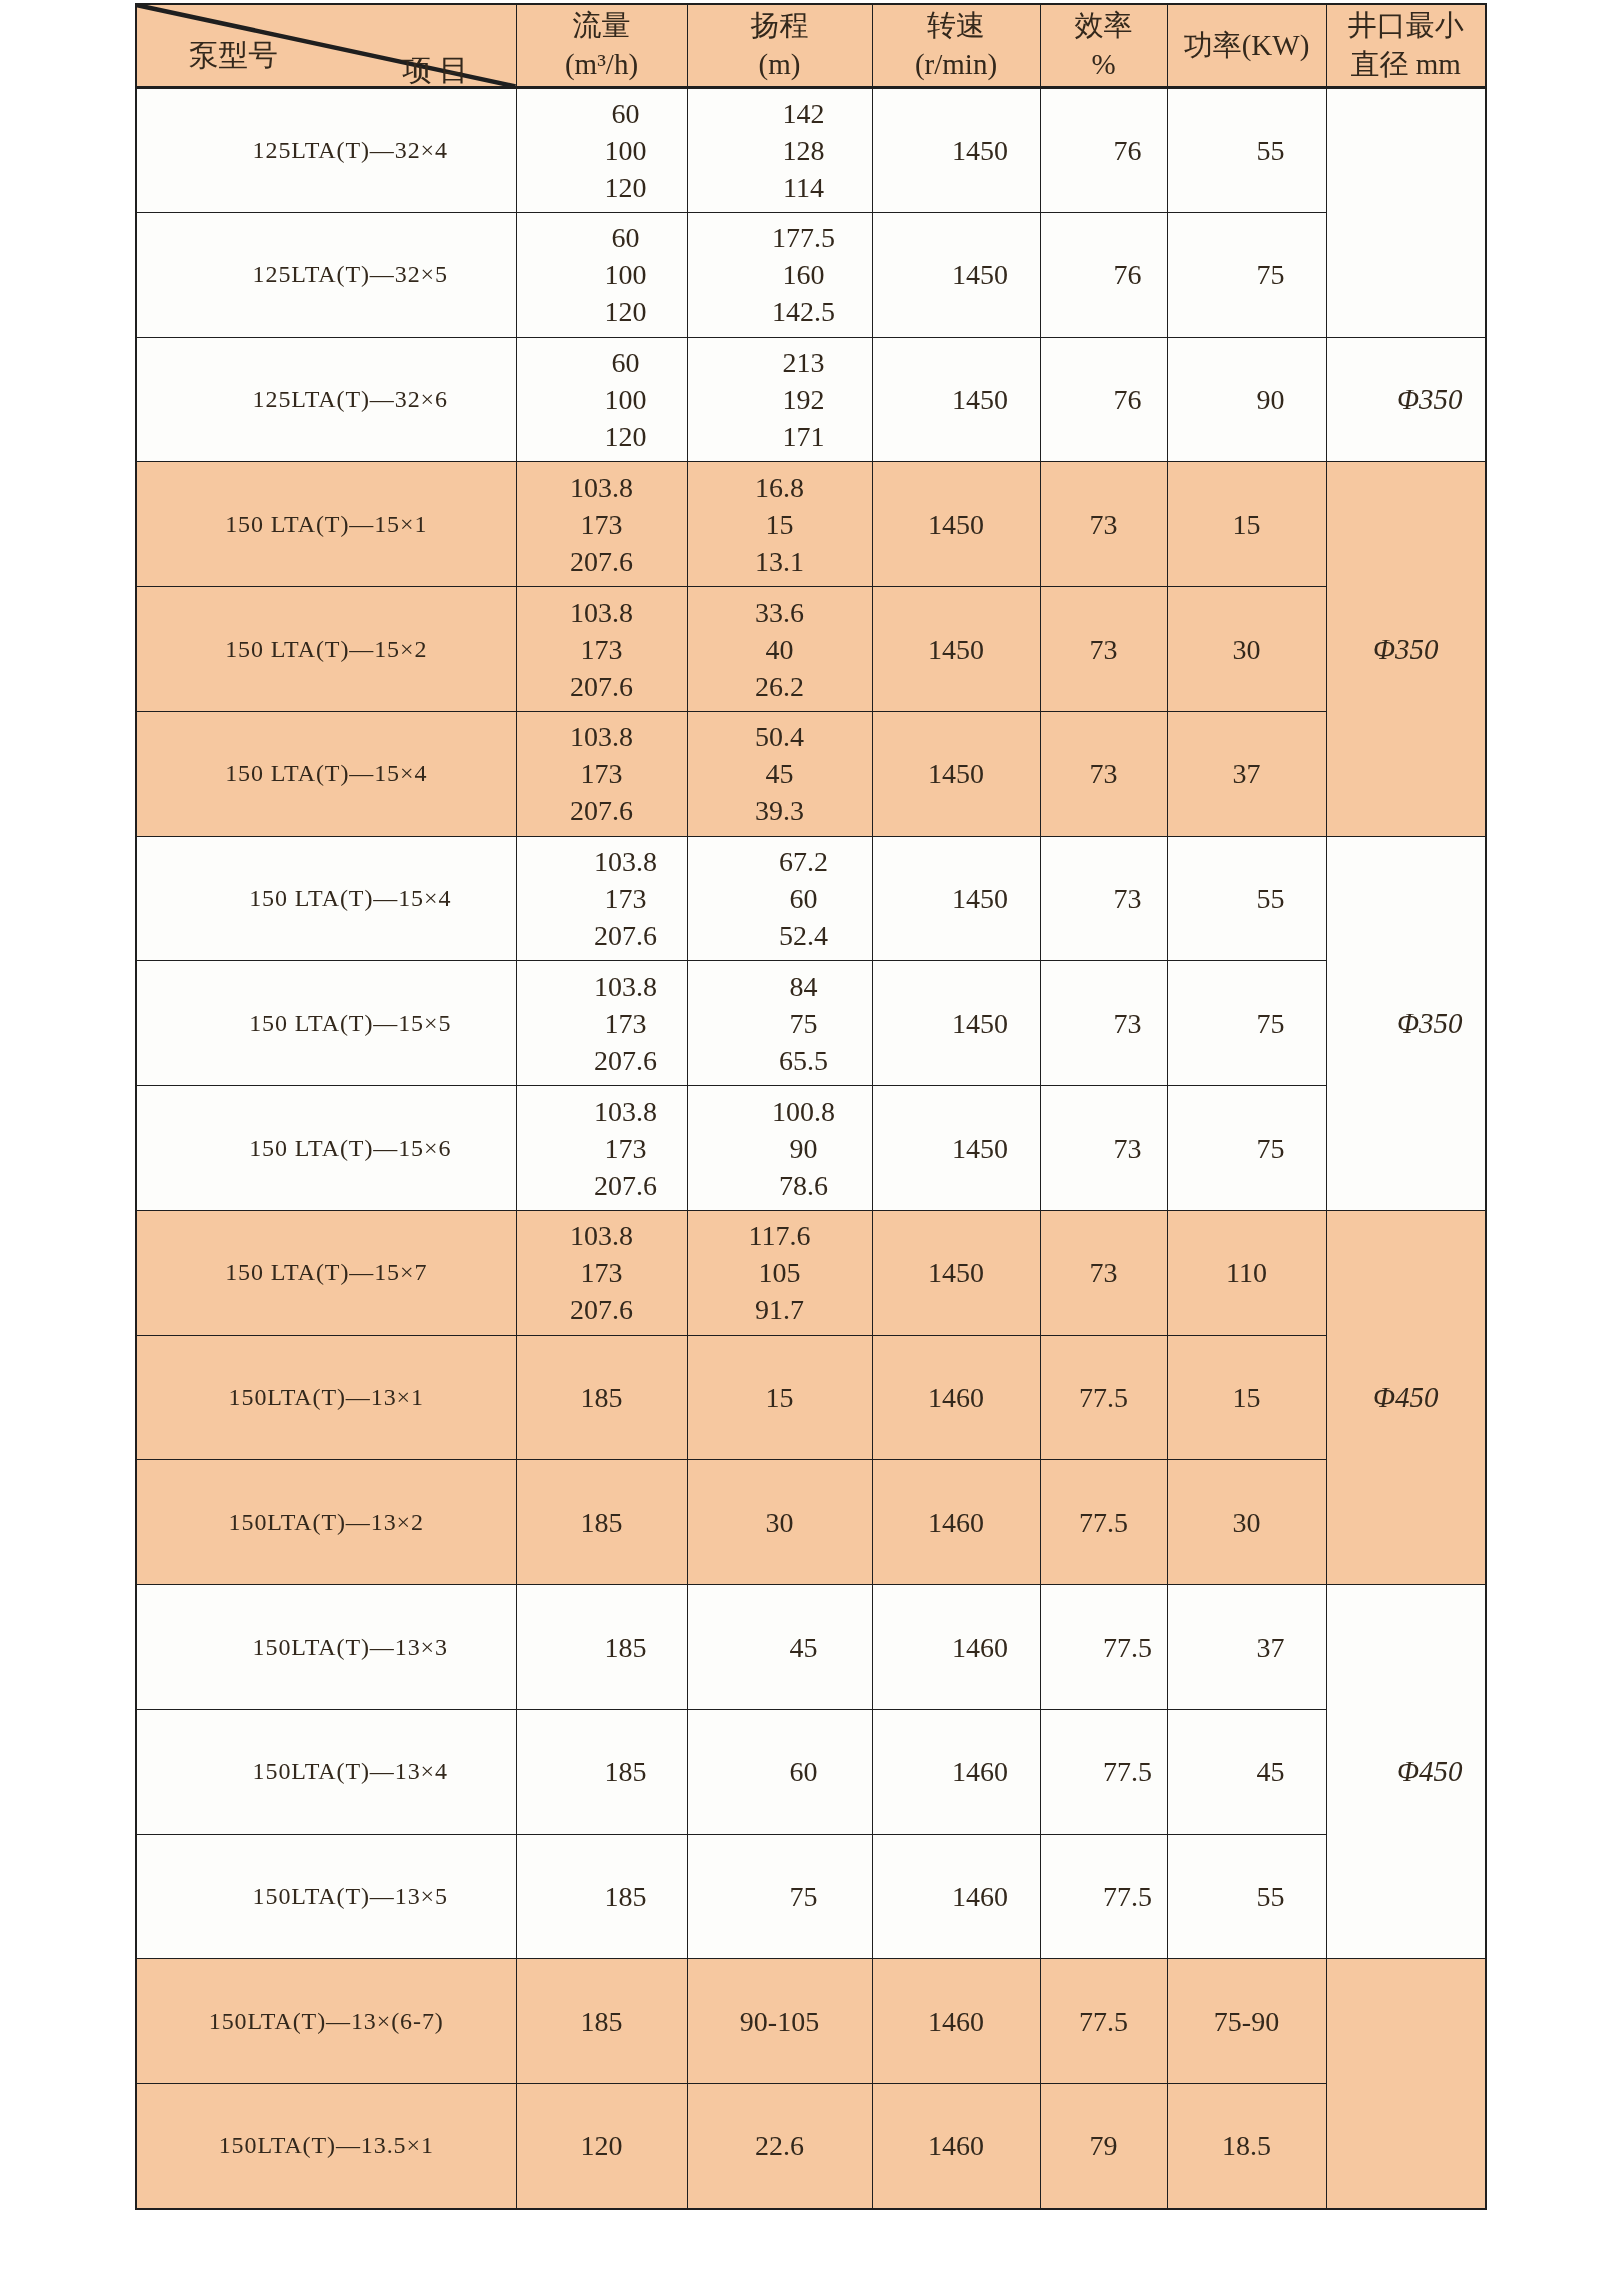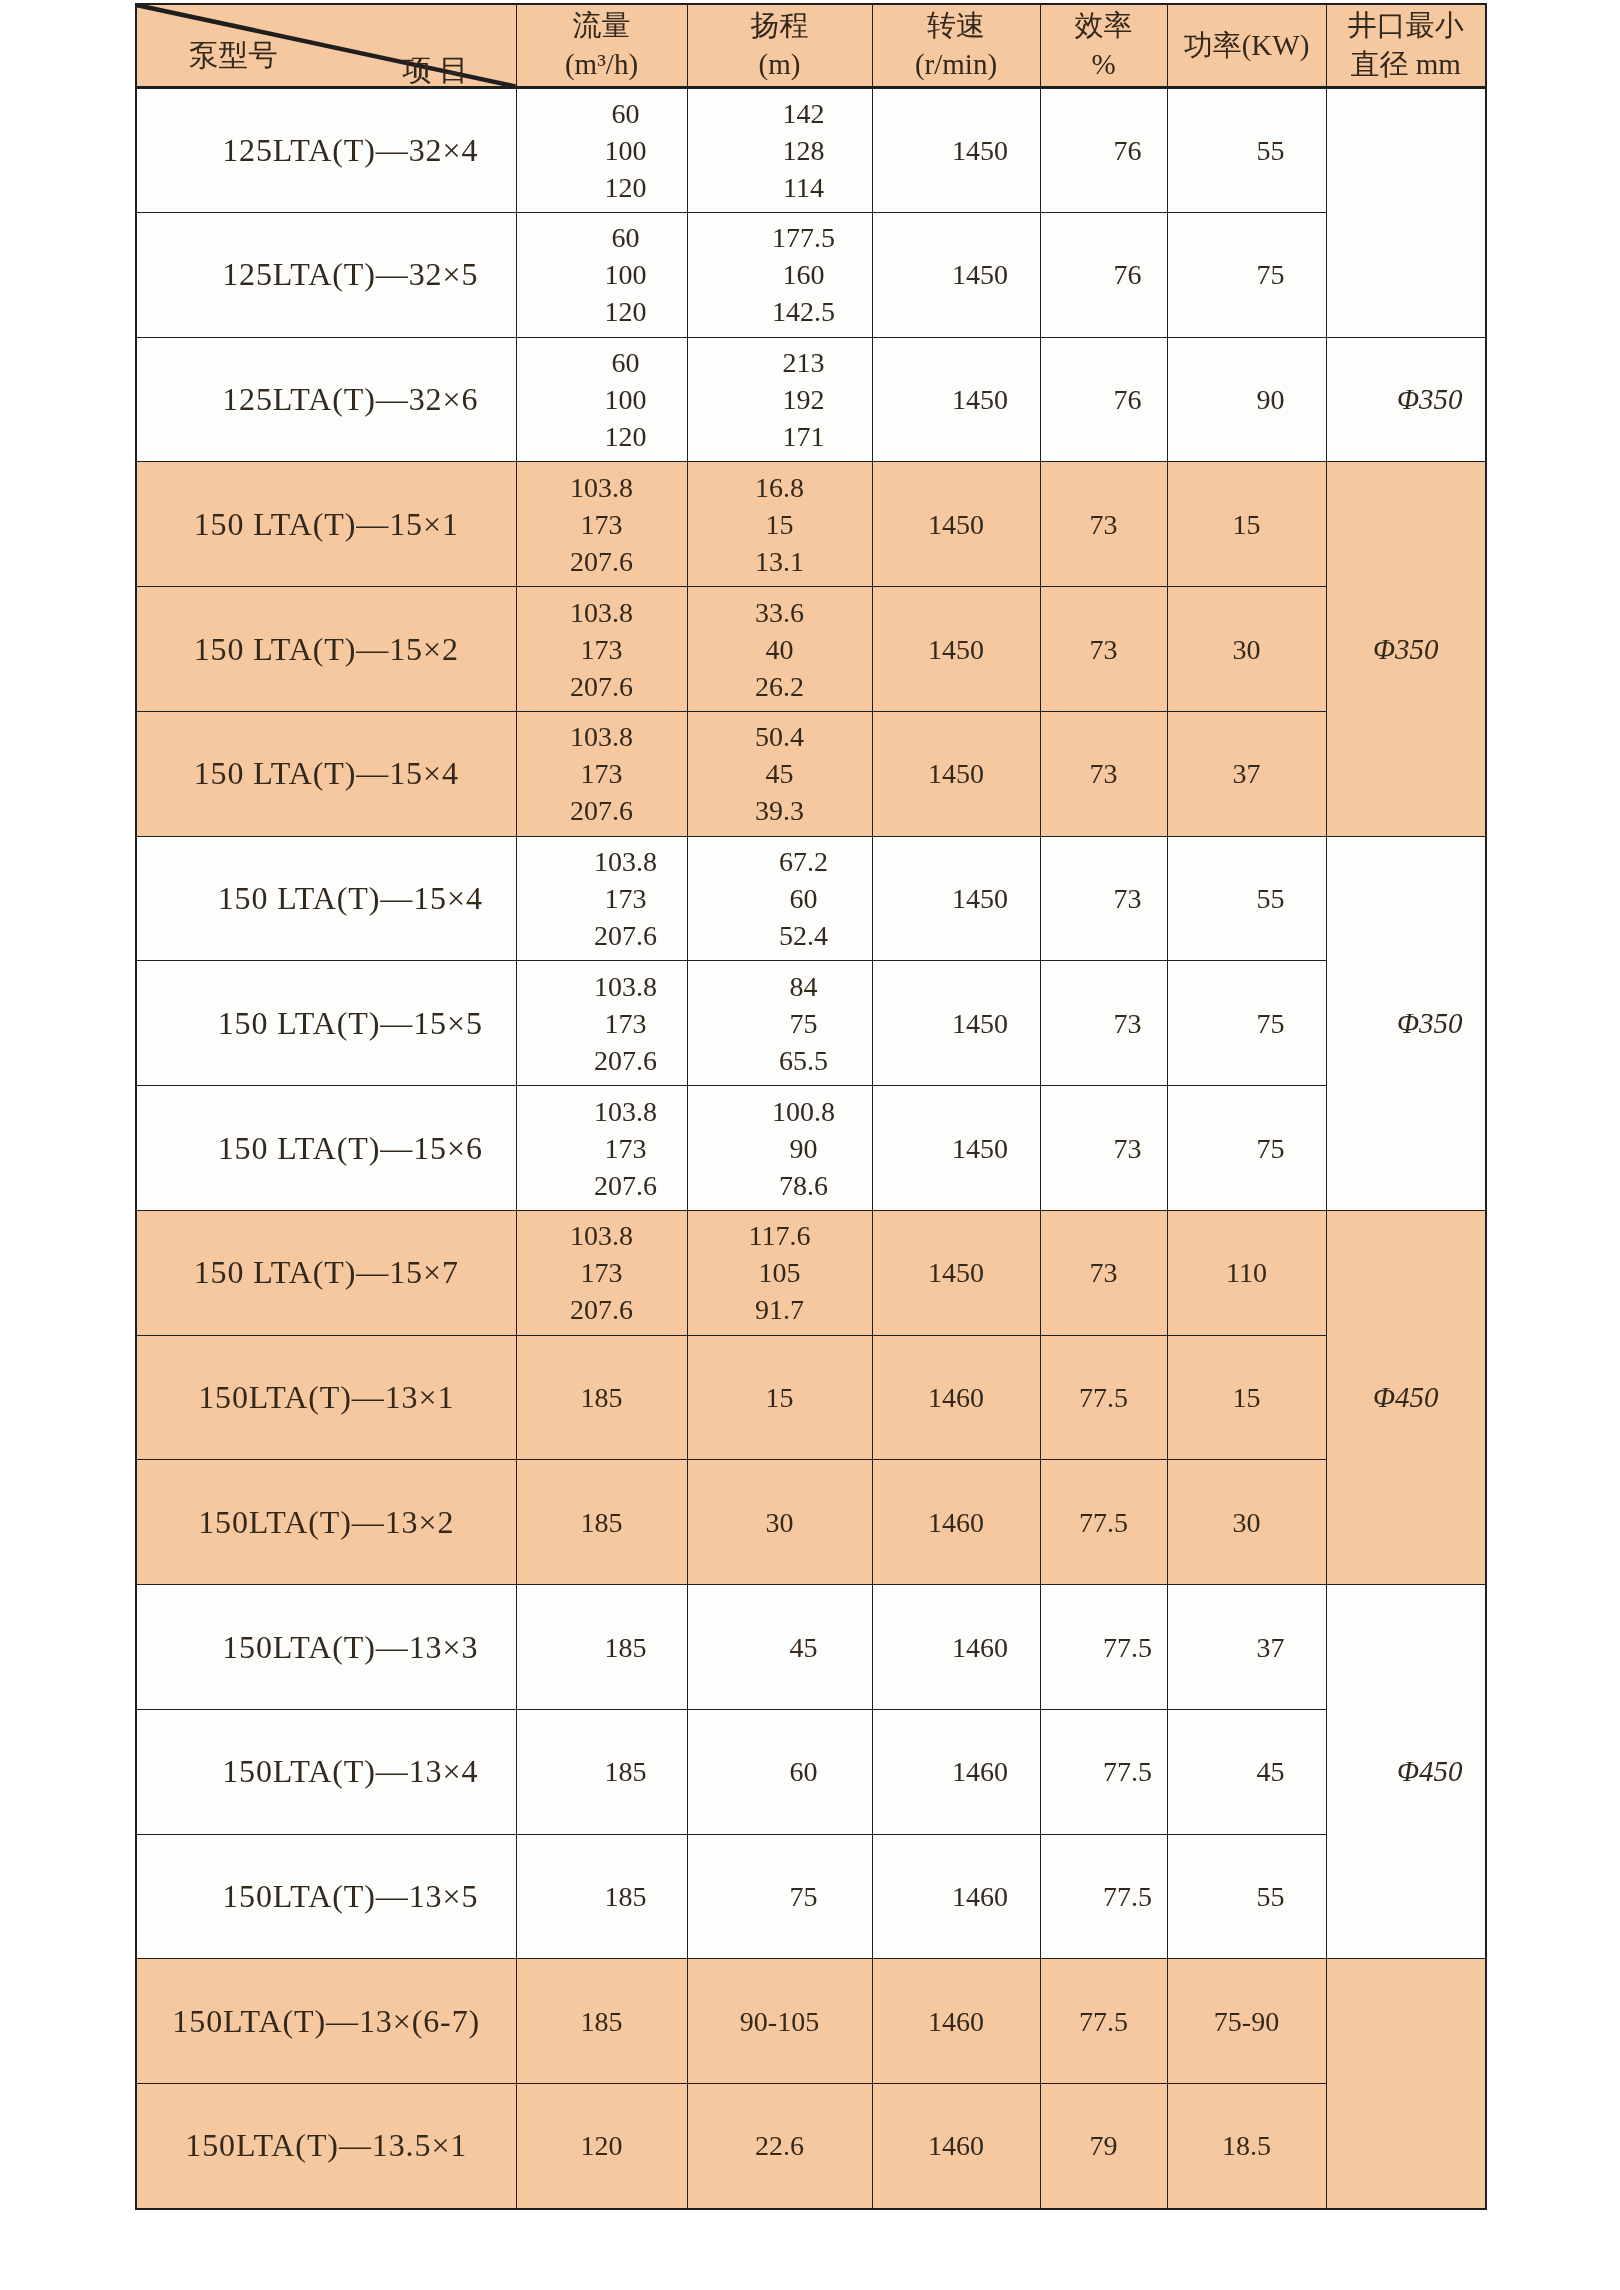--- a/index.html
+++ b/index.html
@@ -14,21 +14,21 @@
            padding:0; overflow:hidden; }
   thead tr { height:84px; }
   tbody tr { height:124px; }
   thead th { border-bottom:3.6px solid #1f1f1f; }
 
   .orange { background:#f6c8a0; }
   .plainbg { background:#fdfdfb;padding-left:48px; }
 
   .hdr { font-size:29px; line-height:39px; white-space:pre-line; font-weight:normal; }
   td.cell { font-size:28px; line-height:37px; white-space:pre-line; }
-  td.model-cell { font-size:32px; letter-spacing:0.9px;text-align:center; }
+  td.model-cell { font-size:24px; letter-spacing:0.9px;text-align:center; }
   td.well-cell { font-size:29px;font-style:italic; }
 
   th.corner { position:relative; }
   th.corner svg { position:absolute; left:0; top:0; width:100%; height:100%; display:block; }
   .corner-top { position:absolute; top:14.3px; right:47px; font-size:29.6px; font-weight:normal;margin-top:31px; }
   .corner-bottom { position:absolute; left:52px; bottom:10.7px; font-size:29.6px; font-weight:normal; }
 </style>
 </head>
 <body>
 

